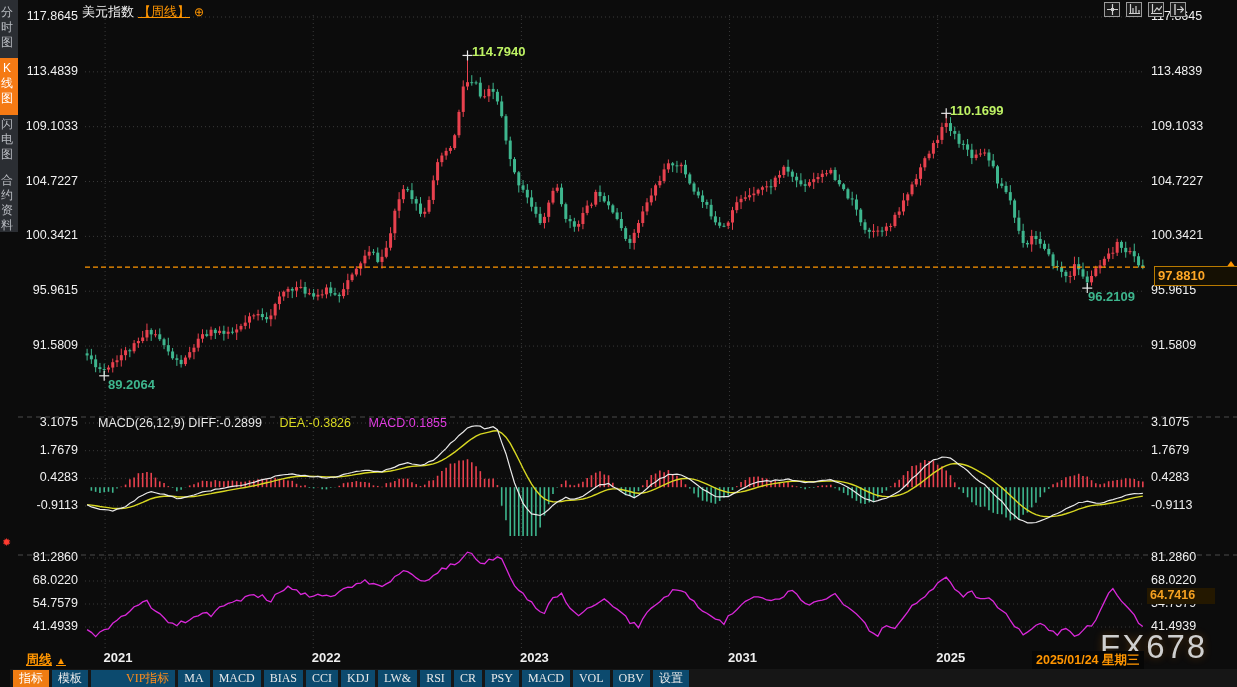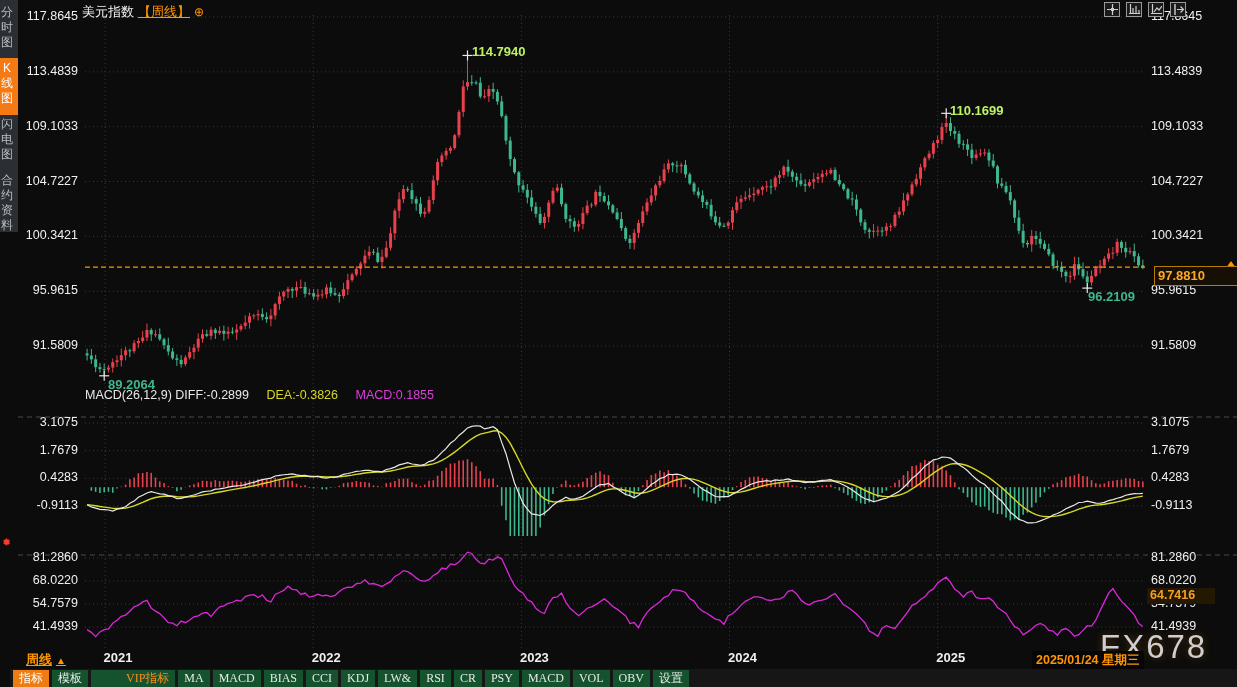--- a/index.html
+++ b/index.html
@@ -39,21 +39,21 @@
   
   .period-label{position:absolute;left:26px;top:651px;z-index:6;color:#ff9500;font-size:13px;font-weight:bold;text-decoration:underline;}
   .period-label .tri{font-size:10px;margin-left:4px;}
   .year{position:absolute;top:650px;width:60px;text-align:center;color:#efefef;
         font-size:13px;font-weight:bold;z-index:4;}
   .date-box{position:absolute;left:1032px;top:651px;z-index:6;background:#060606;color:#ff9500;
             font-size:12.5px;font-weight:bold;padding:1px 4px;}
   
   .toolbar{position:absolute;left:10px;top:669px;width:1227px;height:18px;z-index:6;background:#161616;
            display:flex;gap:3px;align-items:center;}
-  .tb-btn{background:#14532d;color:#e8e8e8;font-size:12px;font-family:"Liberation Serif",serif;
+  .tb-btn{background:#0c4a6e;color:#e8e8e8;font-size:12px;font-family:"Liberation Serif",serif;
           padding:1px 6px;height:15px;line-height:14px;cursor:pointer;white-space:nowrap;}
   .tb-btn.active{background:#ef7c12;color:#fff;}
   .tb-btn.vip{color:#ff8c1a;padding-left:35px;}
   .watermark{position:absolute;left:1100px;top:628px;z-index:5;font-size:33px;color:#cfcfcf;
              letter-spacing:2px;text-shadow:0 0 8px rgba(255,140,0,0.30);}
 </style>
 </head>
 <body>
 
 <div class="app">
@@ -925,21 +925,21 @@
       <div class="tick left" style="top: 550px;">81.2860</div>
       <div class="tick right" style="top: 550px;">81.2860</div>
       <div class="tick left" style="top: 573px;">68.0220</div>
       <div class="tick right" style="top: 573px;">68.0220</div>
       <div class="tick left" style="top: 596px;">54.7579</div>
       <div class="tick right" style="top: 596px;">54.7579</div>
       <div class="tick left" style="top: 619px;">41.4939</div>
       <div class="tick right" style="top: 619px;">41.4939</div>
     </div>
 
-  <div class="hdr" style="top:388px;">
+  <div class="hdr" style="top:416px;margin-left:13px;">
     <span class="w">MACD(26,12,9) DIFF:-0.2899</span>
     <span class="y">DEA:-0.3826</span>
     <span class="m">MACD:0.1855</span>
   </div>
 
 
   <div class="ann red" style="left:472px;top:44px;">114.7940</div>
   <div class="ann red" style="left:950px;top:103px;">110.1699</div>
   <div class="ann green" style="left:108px;top:377px;">89.2064</div>
   <div class="ann green" style="left:1088px;top:289px;">96.2109</div>
@@ -947,21 +947,21 @@
   <div class="price-box">97.8810</div>
   <div class="rsi-box">64.7416</div>
 
   <div class="period-label">
     <span>周线</span><span class="tri">▲</span>
   </div>
   <div id="years">
       <div class="year" style="left: 88.0887px;">2021</div>
       <div class="year" style="left: 296.242px;">2022</div>
       <div class="year" style="left: 504.395px;">2023</div>
-      <div class="year" style="left: 712.548px;">2024</div>
+      <div class="year" style="left: 712.548px;">2031</div>
       <div class="year" style="left: 920.702px;">2025</div>
     </div>
   <div class="date-box">2025/01/24 星期三</div>
 
   <div class="toolbar">
       <span id="tbStart"></span>
       <div class="tb-btn active">指标</div>
       <div class="tb-btn">模板</div>
       <div class="tb-btn vip">VIP指标</div>
       <div class="tb-btn">MA</div>

